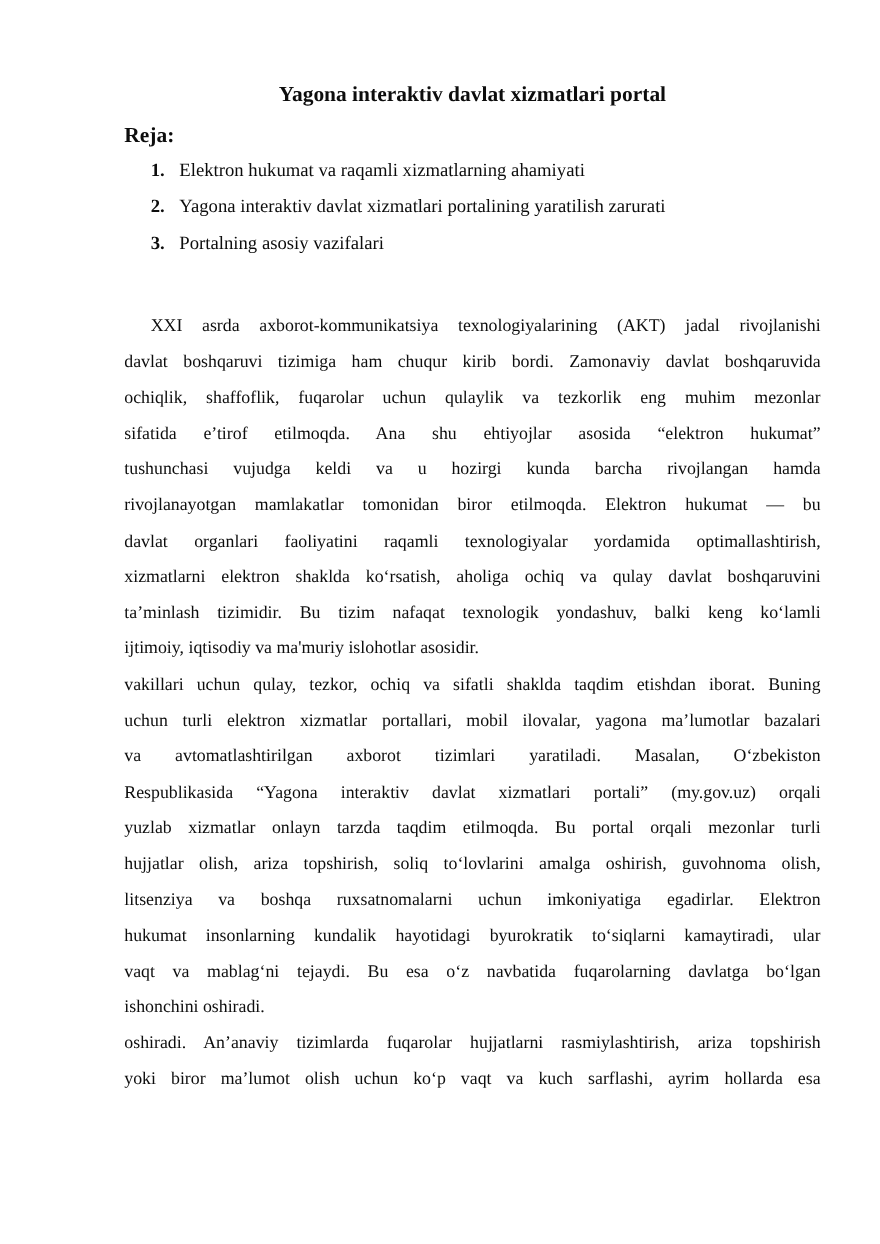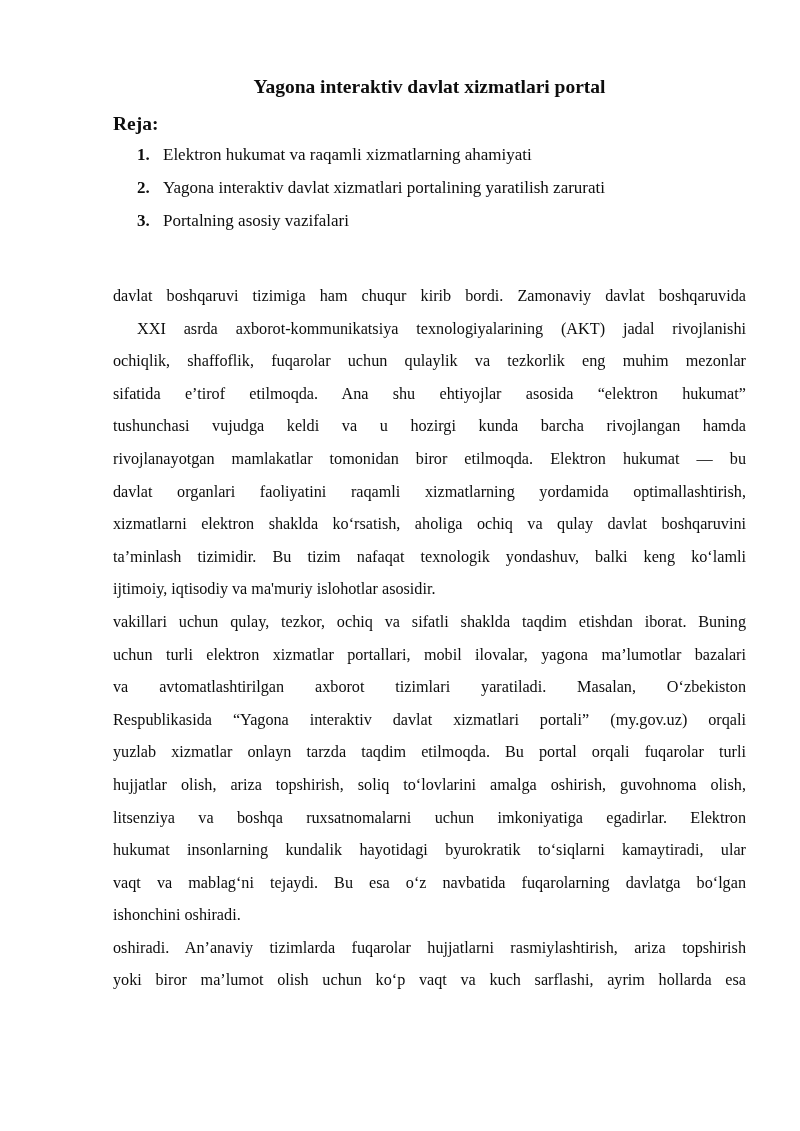--- a/index.html
+++ b/index.html
@@ -80,38 +80,38 @@
       </li>
       <li class="plan-item">
         <span class="plan-num">3.</span>
         <span class="plan-text">Portalning asosiy vazifalari</span>
       </li>
     </ol>
 
     <div class="body-text">
 
       <div class="para">
+        <div class="ln first">XXI asrda axborot-kommunikatsiya texnologiyalarining (AKT) jadal rivojlanishi</div>
         <div class="ln">davlat boshqaruvi tizimiga ham chuqur kirib bordi. Zamonaviy davlat boshqaruvida</div>
-        <div class="ln first">XXI asrda axborot-kommunikatsiya texnologiyalarining (AKT) jadal rivojlanishi</div>
         <div class="ln">ochiqlik, shaffoflik, fuqarolar uchun qulaylik va tezkorlik eng muhim mezonlar</div>
         <div class="ln">sifatida e’tirof etilmoqda. Ana shu ehtiyojlar asosida “elektron hukumat”</div>
         <div class="ln">tushunchasi vujudga keldi va u hozirgi kunda barcha rivojlangan hamda</div>
         <div class="ln">rivojlanayotgan mamlakatlar tomonidan biror etilmoqda. Elektron hukumat — bu</div>
-        <div class="ln">davlat organlari faoliyatini raqamli xizmatlarning yordamida optimallashtirish,</div>
+        <div class="ln">davlat organlari faoliyatini raqamli texnologiyalar yordamida optimallashtirish,</div>
         <div class="ln">xizmatlarni elektron shaklda ko‘rsatish, aholiga ochiq va qulay davlat boshqaruvini</div>
         <div class="ln">ta’minlash tizimidir. Bu tizim nafaqat texnologik yondashuv, balki keng ko‘lamli</div>
         <div class="ln last">ijtimoiy, iqtisodiy va ma'muriy islohotlar asosidir.</div>
       </div>
 
       <div class="para">
         <div class="ln">vakillari uchun qulay, tezkor, ochiq va sifatli shaklda taqdim etishdan iborat. Buning</div>
         <div class="ln">uchun turli elektron xizmatlar portallari, mobil ilovalar, yagona ma’lumotlar bazalari</div>
         <div class="ln">va avtomatlashtirilgan axborot tizimlari yaratiladi. Masalan, O‘zbekiston</div>
         <div class="ln">Respublikasida “Yagona interaktiv davlat xizmatlari portali” (my.gov.uz) orqali</div>
-        <div class="ln">yuzlab xizmatlar onlayn tarzda taqdim etilmoqda. Bu portal orqali fuqarolar turli</div>
+        <div class="ln">yuzlab xizmatlar onlayn tarzda taqdim etilmoqda. Bu portal orqali mezonlar turli</div>
         <div class="ln">hujjatlar olish, ariza topshirish, soliq to‘lovlarini amalga oshirish, guvohnoma olish,</div>
         <div class="ln">litsenziya va boshqa ruxsatnomalarni uchun imkoniyatiga egadirlar. Elektron</div>
         <div class="ln">hukumat insonlarning kundalik hayotidagi byurokratik to‘siqlarni kamaytiradi, ular</div>
         <div class="ln">vaqt va mablag‘ni tejaydi. Bu esa o‘z navbatida fuqarolarning davlatga bo‘lgan</div>
         <div class="ln last">ishonchini oshiradi.</div>
       </div>
 
       <div class="para">
         <div class="ln">oshiradi. An’anaviy tizimlarda fuqarolar hujjatlarni rasmiylashtirish, ariza topshirish</div>
         <div class="ln">yoki biror ma’lumot olish uchun ko‘p vaqt va kuch sarflashi, ayrim hollarda esa</div>

